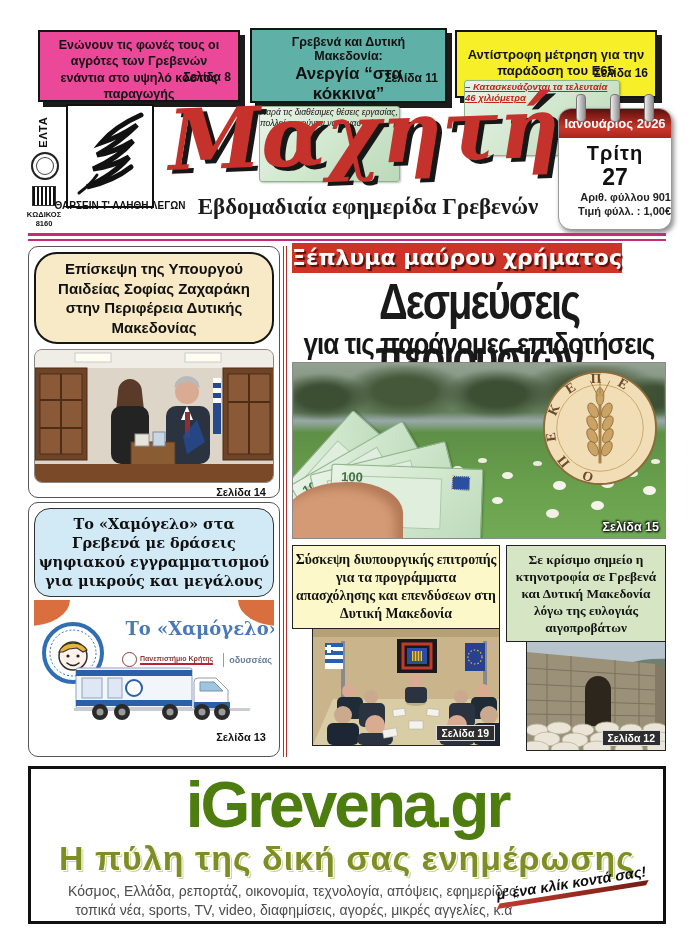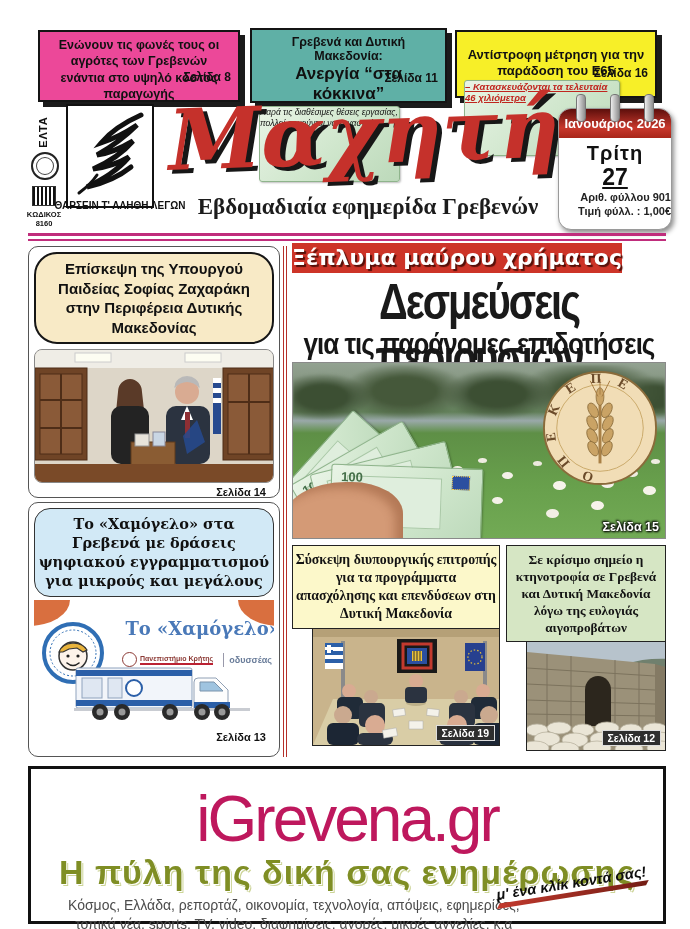--- a/index.html
+++ b/index.html
@@ -39,21 +39,21 @@
            font-weight:bold;font-size:23px;color:#1c1c1c;}
   
   .cal{left:558px;top:94px;width:112px;height:134px;}
   .cal .ring{position:absolute;top:0;width:8px;height:26px;border:1px solid #777;border-radius:4px;
              background:linear-gradient(90deg,#ececec,#8f8f8f);z-index:2;}
   .cal .card{position:absolute;top:14px;left:0;width:112px;height:120px;background:#fff;
              border:1px solid #9a9a9a;border-radius:13px;overflow:hidden;box-shadow:2px 3px 5px rgba(0,0,0,.45);}
   .cal .hd{height:29px;background:linear-gradient(180deg,#5d0f0c,#c8382c 65%,#a92619);
            color:#fff;font-weight:bold;font-size:13px;display:flex;align-items:center;justify-content:center;}
   .cal .wd{font-weight:bold;font-size:20px;text-align:center;margin-top:4px;letter-spacing:1px;}
-  .cal .dy{font-weight:bold;font-size:23px;text-align:center;line-height:1.05;text-decoration:underline;}
+  .cal .dy{font-weight:bold;font-size:23px;text-align:center;line-height:1.05;}
   .cal .iss,.cal .pr{font-size:11px;text-align:right;margin-top:2px;font-weight:bold;color:#222;}
 
   .rule{left:28px;top:233px;width:638px;height:8px;border-top:3px solid #c02d7c;border-bottom:2px solid #c02d7c;}
 
   
   .lcard{left:28px;width:252px;border:1.5px solid #555;border-radius:10px;padding:5px;background:#fff;}
   .cardA{top:246px;height:252px;}
   .cardB{top:502px;height:255px;}
   .headA{background:#f8eac6;border:2px solid #161616;border-radius:23px;padding:5px 3px;
          font-weight:bold;font-size:15px;line-height:1.3;text-align:center;}
@@ -127,21 +127,21 @@
   .headD{background:#d6e6c4;border:1.5px solid #222;padding:5px 2px;text-align:center;
          font-family:"Liberation Serif",serif;font-weight:bold;font-size:13.3px;line-height:1.28;color:#131313;}
   .photoC,.photoD{position:relative;border:1.5px solid #222;border-top:none;overflow:hidden;margin-left:20px;}
   .photoC{height:116px;background:#c9b48c;}
   .photoD{height:108px;background:#9b9179;}
   .bpg{position:absolute;right:4px;bottom:4px;background:#2e2e2e;border:1px solid #ddd;color:#fff;
        font-weight:bold;font-size:10.5px;padding:1px 5px;}
 
   
   .footer{left:28px;top:766px;width:638px;height:158px;border:3px solid #111;background:#fff;text-align:center;}
-  .site{font-weight:normal;font-size:64px;line-height:1;color:#be185d;letter-spacing:-3px;margin-top:18px;}
+  .site{font-weight:bold;font-size:64px;line-height:1;color:#4d7c0f;letter-spacing:-3px;margin-top:4px;}
   .slogan{font-weight:bold;font-size:34px;color:#7f8e24;margin-top:2px;letter-spacing:1px;
           text-shadow:1px 1px 0 #fff,2px 2px 0 #ccd497;}
   .fsmall{font-size:14px;color:#4c4c4c;line-height:1.35;margin-top:4px;margin-left:10px;width:80%;}
   .stamp{position:absolute;right:16px;bottom:24px;transform:rotate(-9deg);font-weight:bold;font-style:italic;
          font-size:14.5px;color:#0d0d0d;white-space:nowrap;}
   .stamp::after{content:"";display:block;height:5px;margin-top:1px;transform:skewX(-35deg);
          background:linear-gradient(90deg,#c23a2e,#741d14);}
 </style>
 </head>
 <body>

